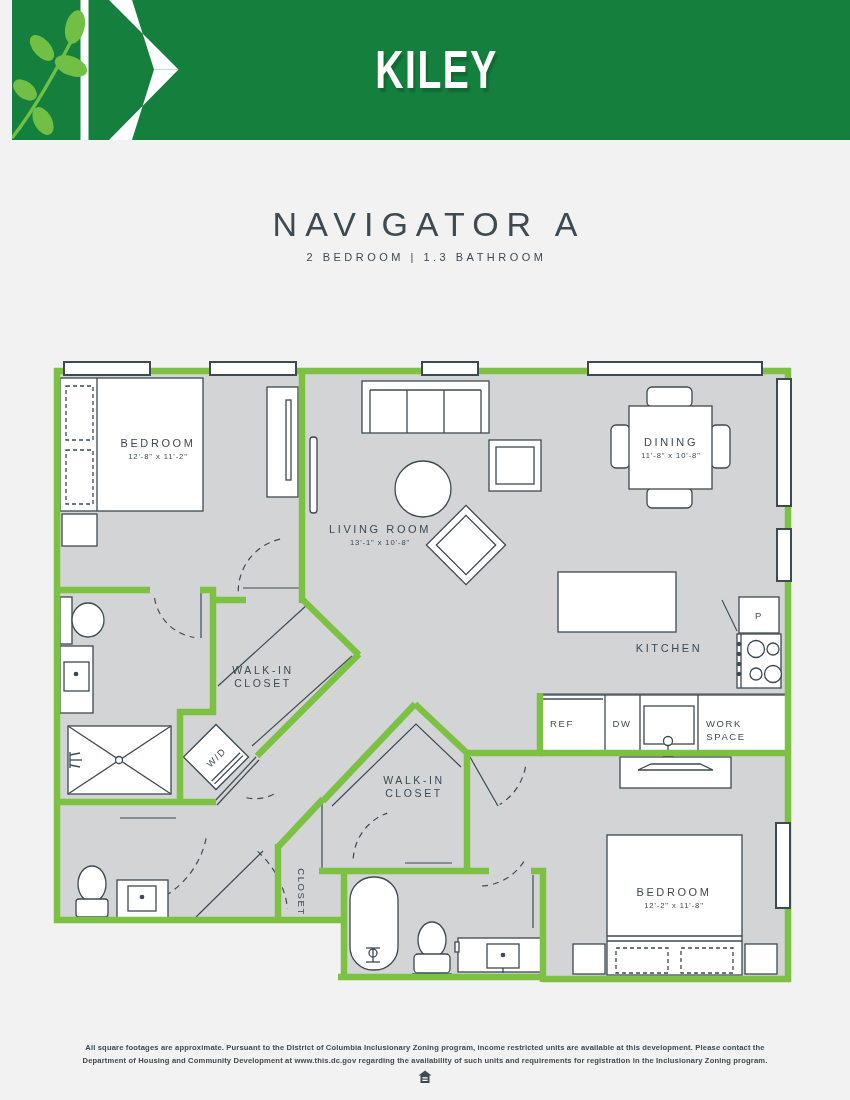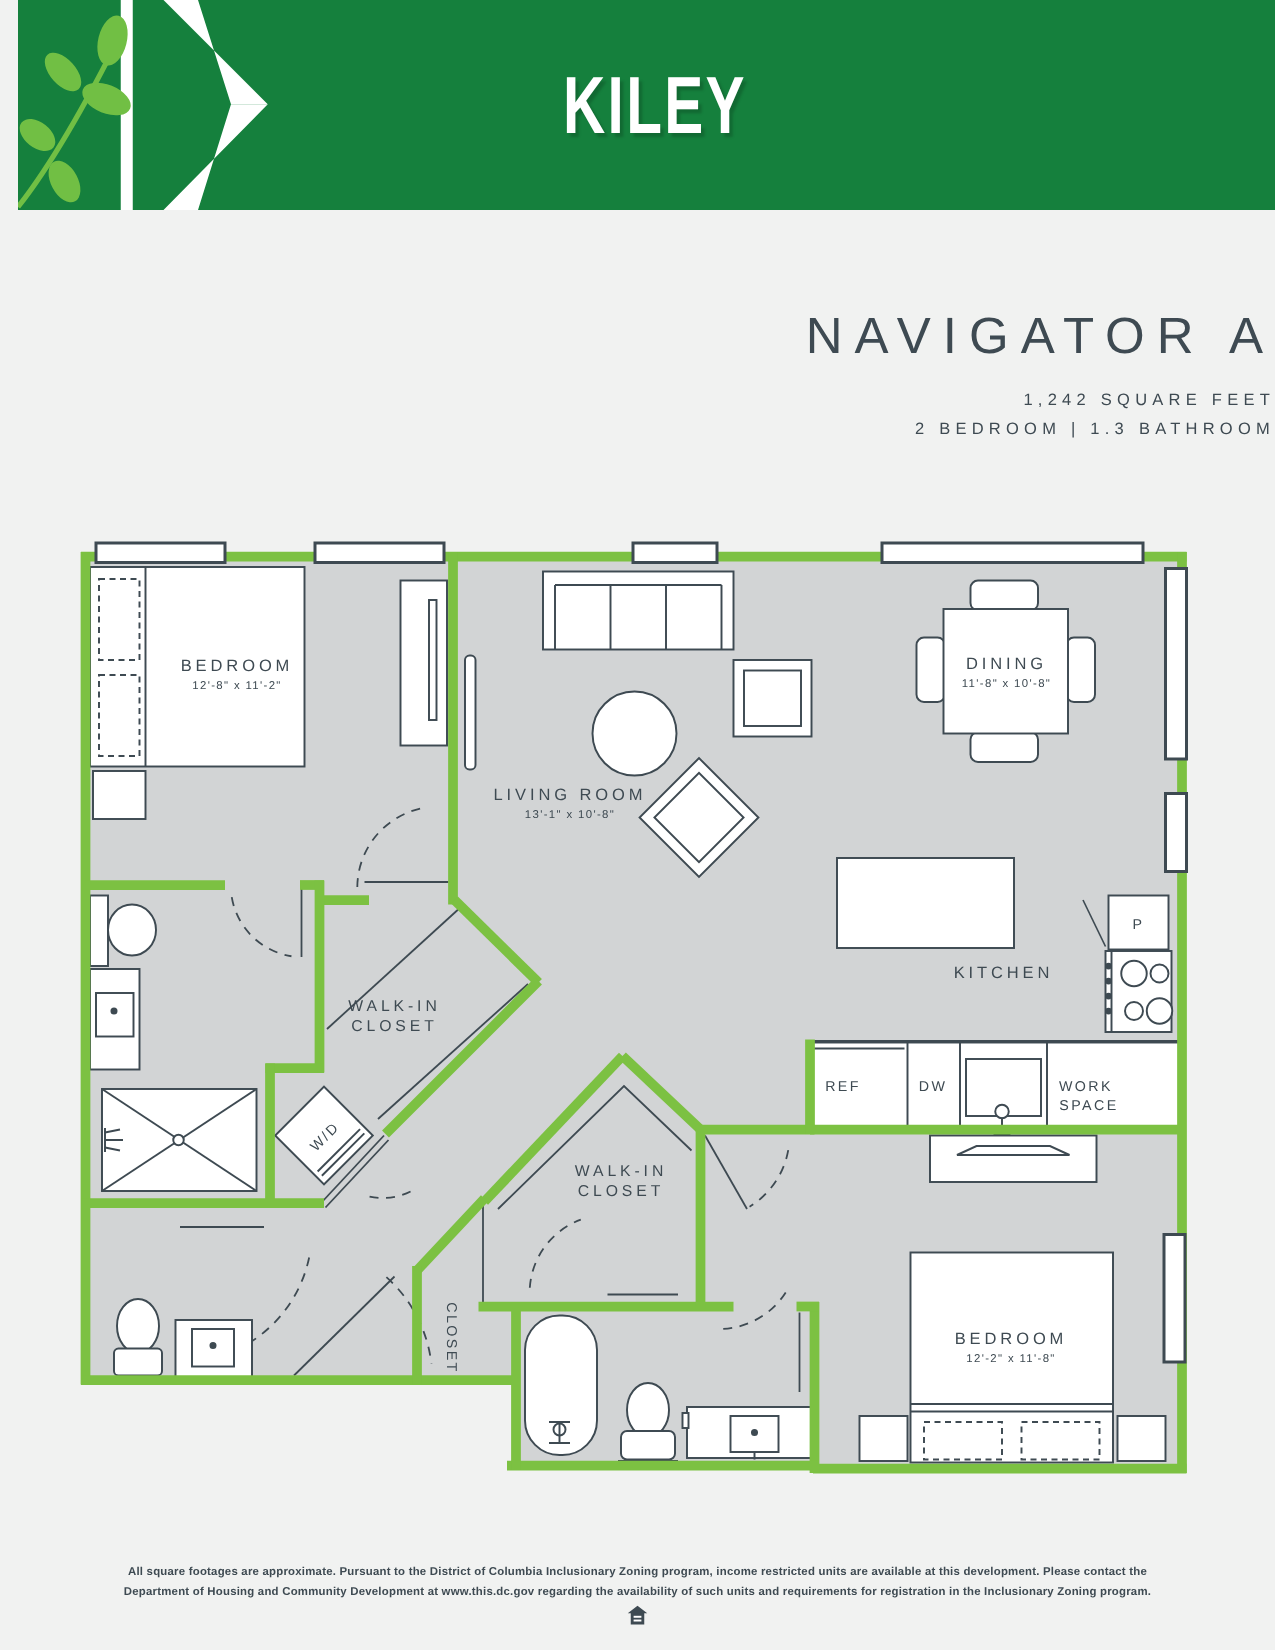--- a/index.html
+++ b/index.html
@@ -17,21 +17,21 @@
   .brand{
     position:absolute;left:0;top:0;width:850px;height:140px;
     display:flex;align-items:center;justify-content:center;
   }
   .brand span{
     color:#FFFFFF;font-size:50px;font-weight:bold;letter-spacing:2px;
     transform:scaleX(0.78) scaleY(1.08);
     text-shadow:3px 3px 2px rgba(0,0,0,0.18);
   }
   .titleblock{
-    position:absolute;left:0;top:205px;width:850px;text-align:right;color:#3E4A52;
+    position:absolute;left:0;top:205px;width:850px;text-align:center;color:#3E4A52;
   }
   .plan-title{font-size:34px;letter-spacing:8px;margin-left:8px;font-weight:400;}
   .plan-area{margin-top:17px;font-size:11px;letter-spacing:3.5px;margin-left:3px;font-weight:400;}
   .plan-config{margin-top:7px;font-size:11px;letter-spacing:3.5px;margin-left:3px;font-weight:400;}
   .plansvg{position:absolute;left:0;top:0;}
   .footer{
     position:absolute;left:0;top:1041px;width:850px;text-align:center;color:#3E4A52;
   }
   .footer .fl{font-size:7.6px;font-weight:700;letter-spacing:0.15px;line-height:13px;}
   .eho{margin-top:3px;}
@@ -61,21 +61,20 @@
       <ellipse cx="31" cy="121" rx="9" ry="15" transform="rotate(-28 31 121)"></ellipse>
     </g>
   </svg>
   <div class="brand">
     <span>KILEY</span>
   </div>
 </div>
 
 <div class="titleblock">
   <div class="plan-title">NAVIGATOR A</div>
-  <div class="plan-area">1,242 SQUARE FEET</div>
   <div class="plan-config">2 BEDROOM | 1.3 BATHROOM</div>
 </div>
 
 <svg class="plansvg" width="850" height="1100" viewBox="0 0 850 1100">
 
   <polygon points="57,371 788,371 788,979 341,979 341,920 57,920" fill="#D2D4D5"></polygon>
 
   <g stroke="#3E4A52" stroke-width="1.2" fill="none">
     <line x1="322" y1="804" x2="322" y2="869"></line>
     <line x1="322" y1="869" x2="344" y2="869"></line>

